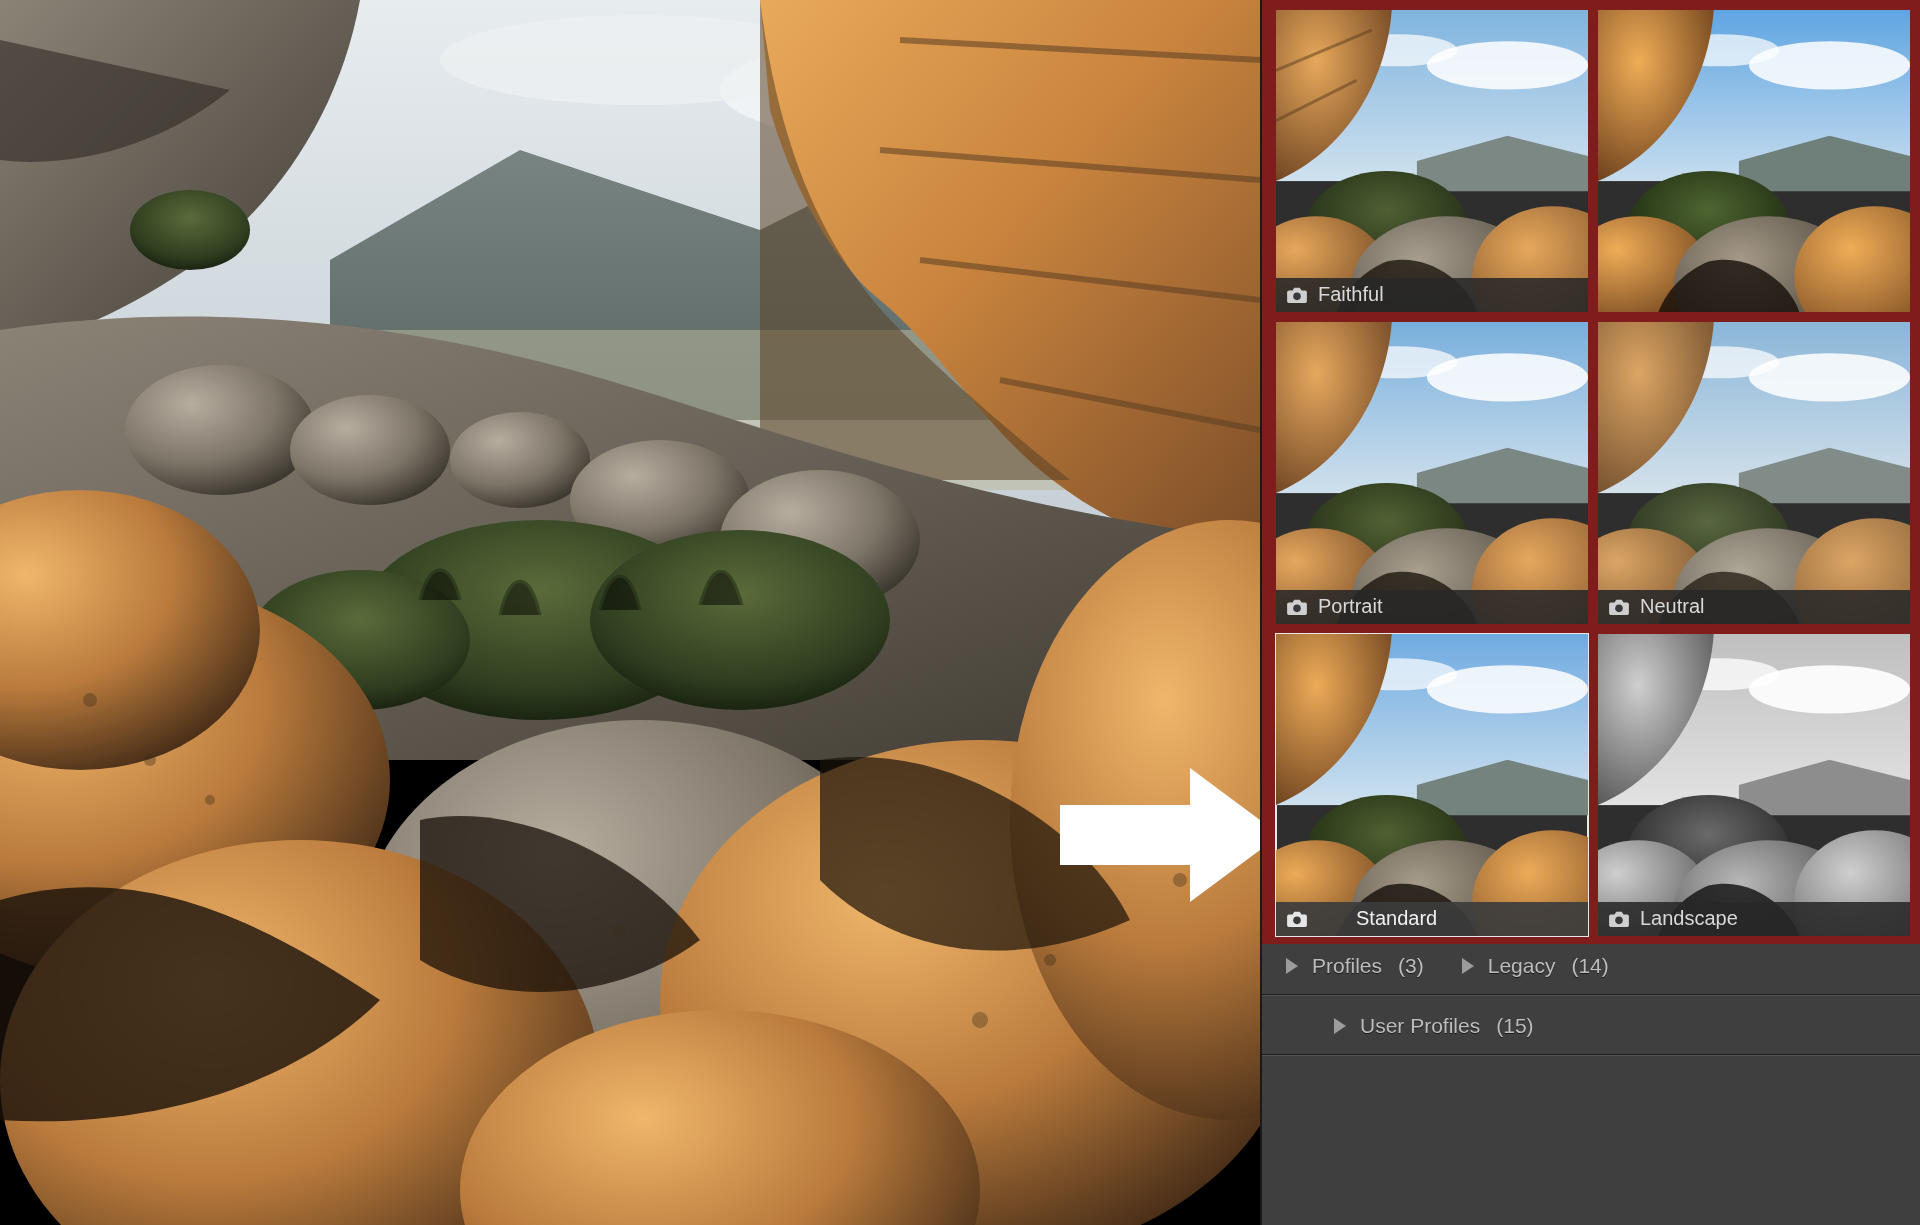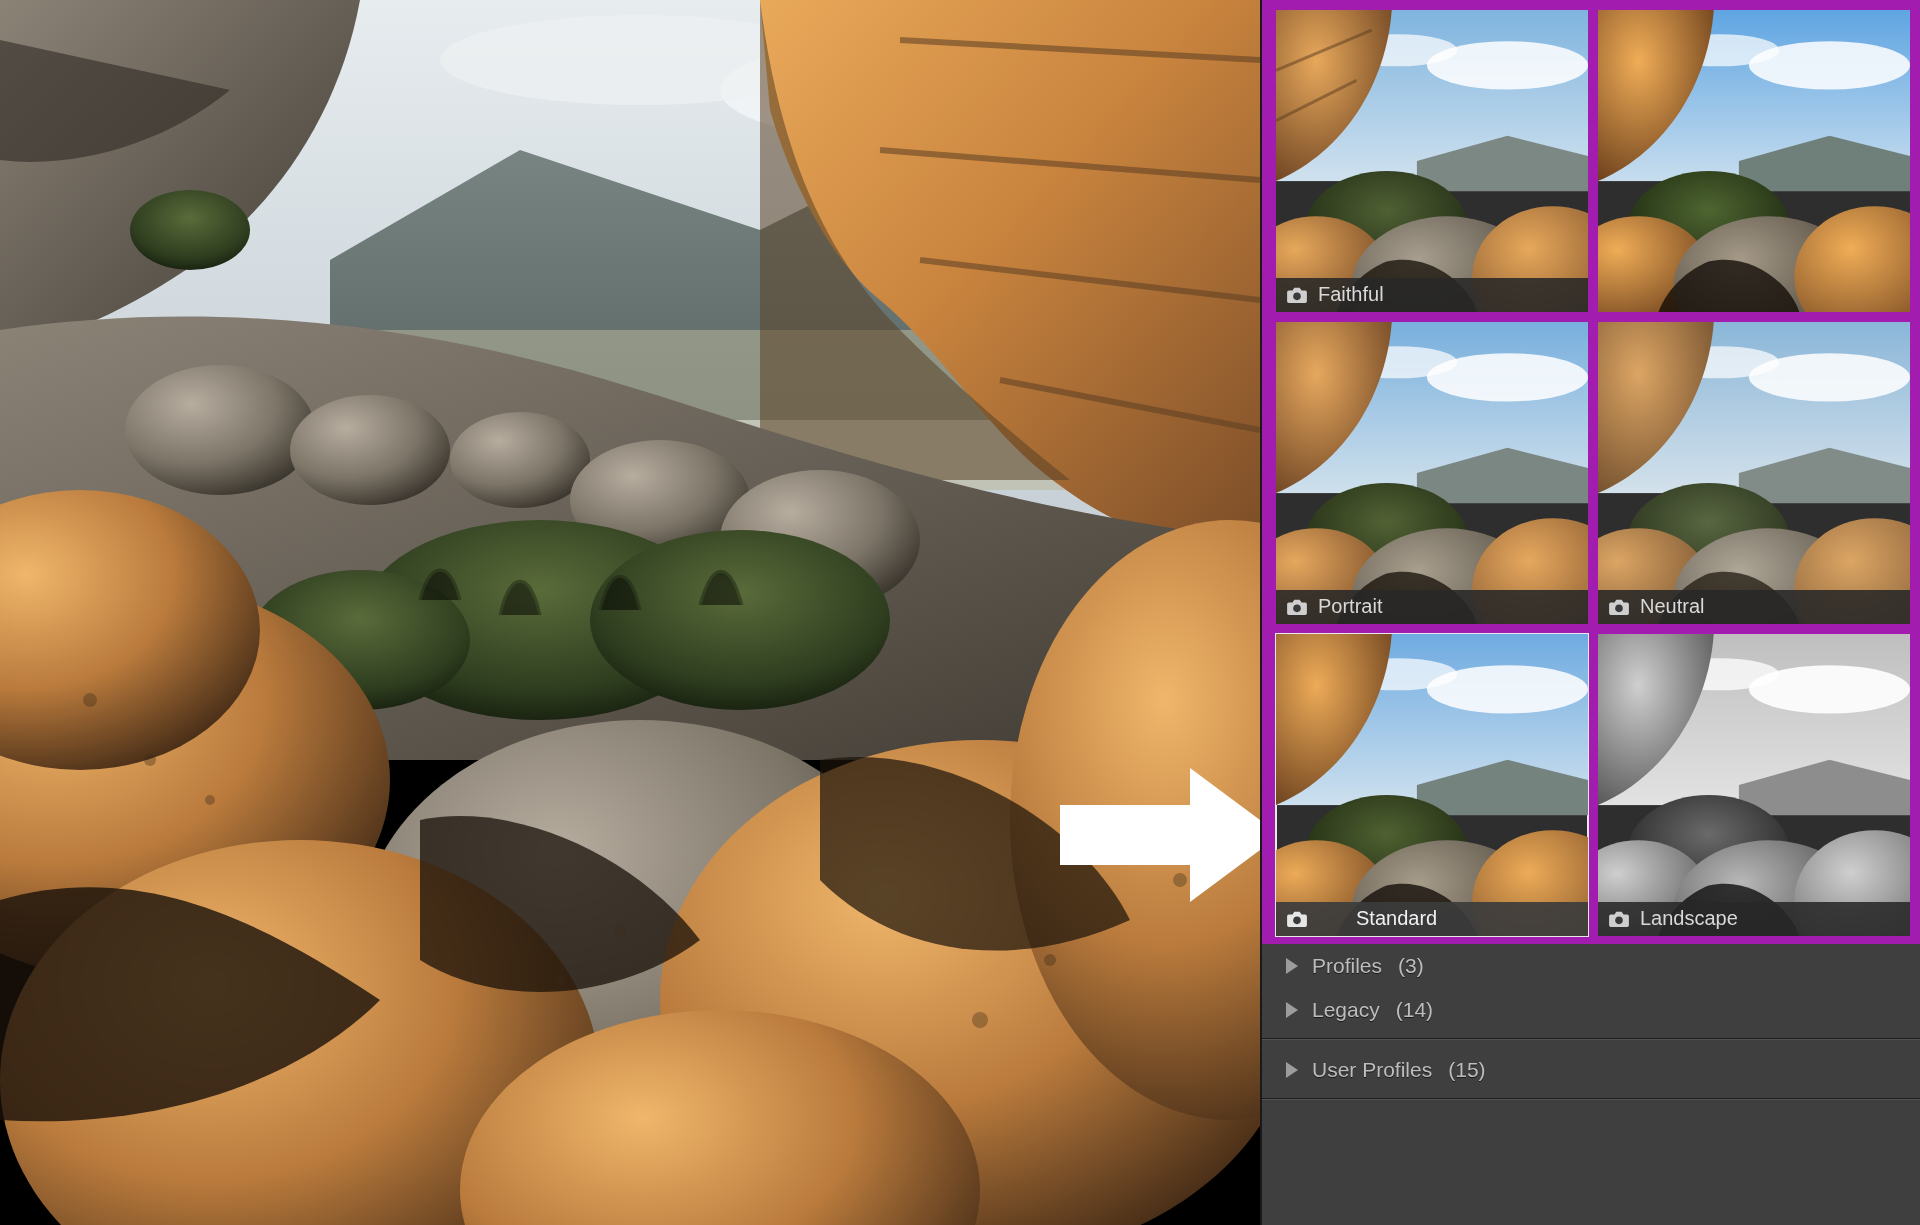--- a/index.html
+++ b/index.html
@@ -48,21 +48,21 @@
     border-left: 2px solid #1a1a1a;
     display: flex;
     flex-direction: column;
     overflow: hidden;
   }
   .profiles-grid {
     display: grid;
     grid-template-columns: 1fr 1fr;
     gap: 10px;
     padding: 10px 10px 8px 14px;
-    background: #a21caf;
+    background: #7f1d1d;
   }
   .profile-tile {
     position: relative;
     background: #2e2e2e;
     aspect-ratio: 310/300;
     overflow: hidden;
   }
   .profile-tile.selected {
     outline: 2px solid #e8e8e8;
     outline-offset: -1px;
@@ -94,42 +94,42 @@
   }
   .camera-icon {
     width: 22px;
     height: 18px;
     flex: 0 0 22px;
   }
   .camera-icon svg { width: 100%; height: 100%; display:block; }
 
   .folder-list {
     display: flex;
-    flex-direction: column;
+    flex-direction: row;
   }
   .folder-row {
     display: flex;
     align-items: center;
     gap: 14px;
     padding: 10px 14px 10px 24px;
     color: #bdbdbd;
     font-size: 21px;
     text-shadow: 0 1px 0 rgba(0,0,0,0.6);
   }
   .folder-row .tri {
     width: 0; height: 0;
     border-top: 8px solid transparent;
     border-bottom: 8px solid transparent;
     border-left: 12px solid #9c9c9c;
   }
   .folder-row .name { flex: 0 0 auto; }
   .folder-row .count { margin-left: 2px; color: #bdbdbd; }
   .section-divider { height: 1px; background: #1d1d1d; margin: 6px 0 0 0; }
   .section-divider + .section-divider-light { height:1px; background:#555; }
-  .section { padding-top: 8px; }
+  .section { padding-top: 8px; padding-left: 48px; }
 </style>
 </head>
 <body>
 
 <div class="app">
 
   <div class="preview-pane">
 
     <svg class="photo" viewBox="0 0 1260 1225" preserveAspectRatio="xMidYMid slice">
       <defs>

